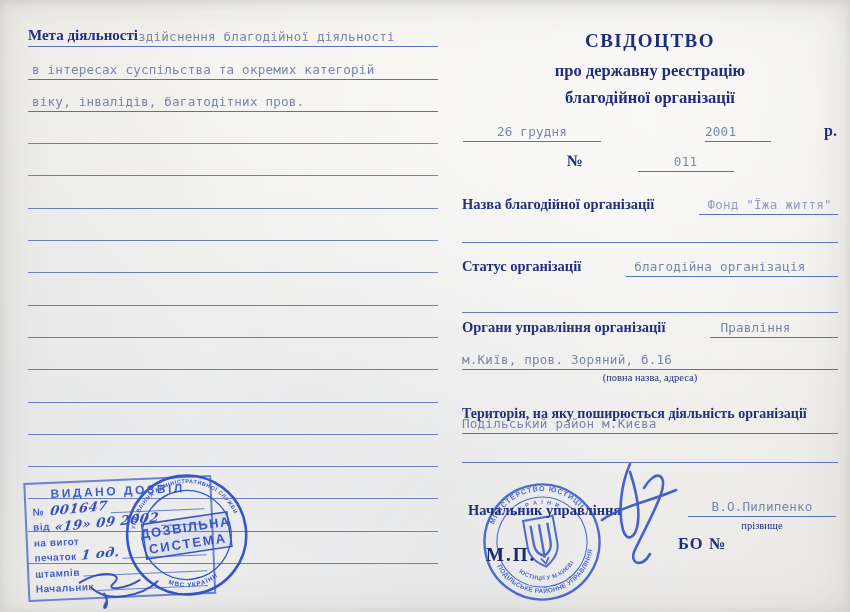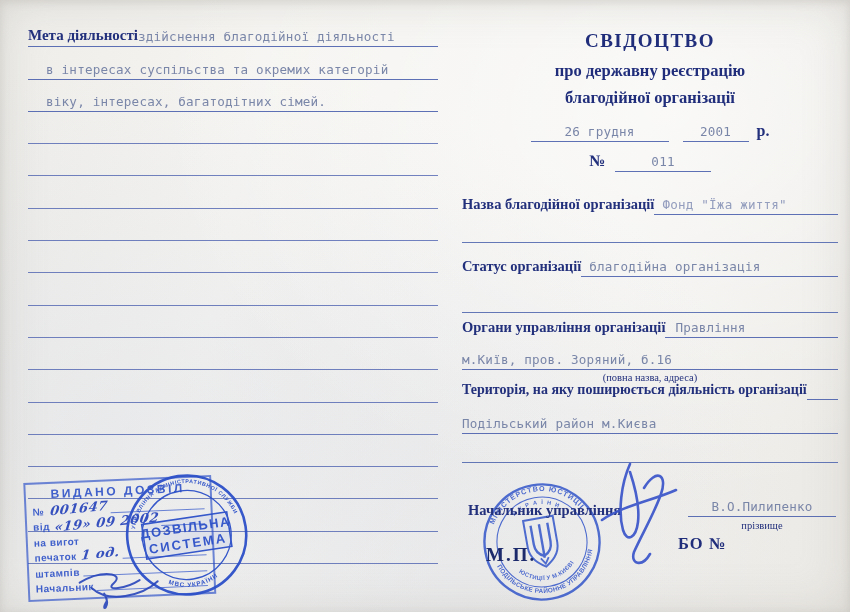--- a/index.html
+++ b/index.html
@@ -14,25 +14,25 @@
     box-shadow:inset 0 0 46px rgba(170,165,155,.30), inset 0 2px 8px rgba(150,145,135,.25);
   }
   
   .left-col{position:absolute;left:28px;top:15px;width:410px;}
   .lrow{height:31.3px;border-bottom:1.6px solid rgba(72,93,172,.88);display:flex;align-items:flex-end;overflow:hidden;}
   .lrow.blank{border-bottom-color:rgba(76,96,176,.78);}
   .plabel{font-weight:bold;font-size:15px;color:#22307c;white-space:nowrap;padding-bottom:2px;}
   .type{font-family:"DejaVu Sans Mono","Liberation Mono",monospace;font-size:12.6px;color:#7a86a8;letter-spacing:.2px;white-space:nowrap;padding-bottom:2px;}
   .type.faded{color:#939dbd;}
   .lrow .type{margin-left:0;}
-  .lrow.cont .type{margin-left:18px;}
+  .lrow.cont .type{margin-left:4px;}
   
   .right-col{position:absolute;left:462px;top:16px;width:376px;height:590px;}
   .tt{position:absolute;left:0;right:0;text-align:center;color:#1f2d7a;font-weight:bold;}
-  .frow{position:absolute;left:0;right:0;display:flex;align-items:flex-end;}
+  .frow{position:absolute;left:0;right:0;display:flex;align-items:flex-end;gap:45px;}
   .flabel{font-weight:bold;font-size:14.5px;color:#22307c;white-space:nowrap;padding-bottom:2px;}
   .entry{border-bottom:1.6px solid rgba(72,93,172,.88);display:flex;align-items:flex-end;}
   .grow{flex:1;}
   .uline{position:absolute;left:0;right:0;height:0;border-bottom:1.6px solid rgba(74,97,173,.85);}
   .caption{position:absolute;left:0;right:0;text-align:center;font-size:10.5px;color:#22307c;}
   .permit-block{position:absolute;left:26px;top:474px;width:230px;height:138px;transform:rotate(-2.5deg);}
   .rect-stamp{position:absolute;left:0;top:4px;width:172px;padding:3px 6px 5px 6px;border:2.5px solid rgba(45,81,200,.72);font-family:"Liberation Sans",sans-serif;color:rgba(41,77,198,.95);opacity:.93;}
   .rs-header{text-align:center;font-weight:bold;font-size:12px;letter-spacing:2.5px;white-space:nowrap;}
   .rs-row{display:flex;align-items:flex-end;height:15.5px;font-weight:bold;font-size:10px;letter-spacing:.5px;}
   .rs-line{flex:1;border-bottom:1.4px solid rgba(45,81,200,.75);margin-left:3px;height:0;align-self:flex-end;margin-bottom:1px;}
@@ -48,21 +48,21 @@
 
   <div class="left-col">
     <div class="lrow">
       <span class="plabel">Мета діяльності</span>
       <span class="type">здійснення благодійної діяльності</span>
     </div>
     <div class="lrow cont">
       <span class="type">в інтересах суспільства та окремих категорій</span>
     </div>
     <div class="lrow cont">
-      <span class="type">віку, інтересах, багатодітних сімей.</span>
+      <span class="type">віку, інвалідів, багатодітних пров.</span>
     </div>
     <div class="lrow blank"></div>
     <div class="lrow blank"></div>
     <div class="lrow blank"></div>
     <div class="lrow blank"></div>
     <div class="lrow blank"></div>
     <div class="lrow blank"></div>
     <div class="lrow blank"></div>
     <div class="lrow blank"></div>
     <div class="lrow blank"></div>
@@ -77,21 +77,21 @@
 
     <div class="tt" style="top:14px;font-size:19px;letter-spacing:1.5px;">СВІДОЦТВО</div>
     <div class="tt" style="top:45px;font-size:16.5px;">про державну реєстрацію</div>
     <div class="tt" style="top:72px;font-size:16.5px;">благодійної організації</div>
 
     <div class="frow" style="top:100px;height:26px;justify-content:center;">
       <span class="entry" style="width:138px;justify-content:center;">
         <span class="type">26 грудня</span>
       </span>
       <span style="width:14px;"></span>
-      <span class="entry" style="width:66px;justify-content:center;">
+      <span class="entry" style="width:66px;justify-content:flex-start;">
         <span class="type">2001</span>
       </span>
       <span class="flabel" style="font-size:16px;margin-left:8px;">р.</span>
     </div>
 
     <div class="frow" style="top:130px;height:26px;justify-content:center;">
       <span class="flabel" style="font-size:16px;margin-right:10px;">№</span>
       <span class="entry" style="width:96px;justify-content:center;">
         <span class="type">011</span>
       </span>
@@ -119,21 +119,21 @@
         <span class="type">Правління</span>
       </span>
     </div>
     <div class="frow" style="top:333px;height:21px;">
       <span class="entry grow">
         <span class="type">м.Київ, пров. Зоряний, б.16</span>
       </span>
     </div>
     <div class="caption" style="top:356px;">(повна назва, адреса)</div>
 
-    <div class="frow" style="top:364px;height:20px;">
+    <div class="frow" style="top:388px;height:20px;">
       <span class="flabel" style="font-size:14px;">Територія, на яку поширюється діяльність організації</span>
       <span class="entry grow"></span>
     </div>
     <div class="frow" style="top:398px;height:20px;">
       <span class="entry grow">
         <span class="type">Подільський район м.Києва</span>
       </span>
     </div>
     <div class="uline" style="top:446px;"></div>
 

